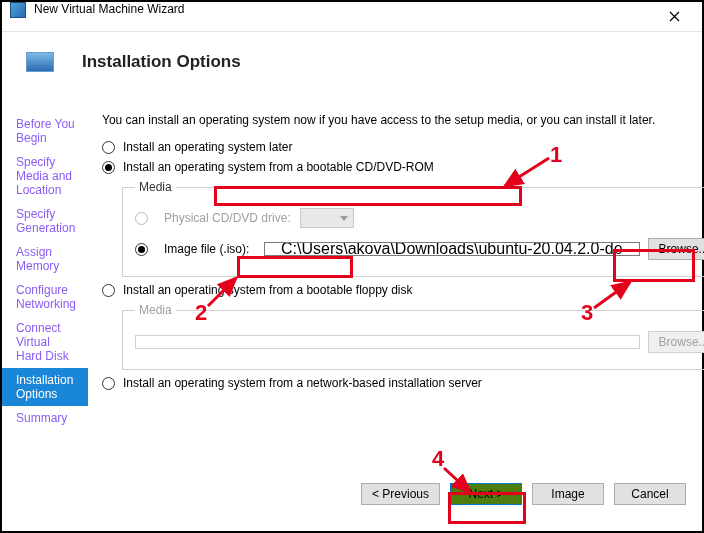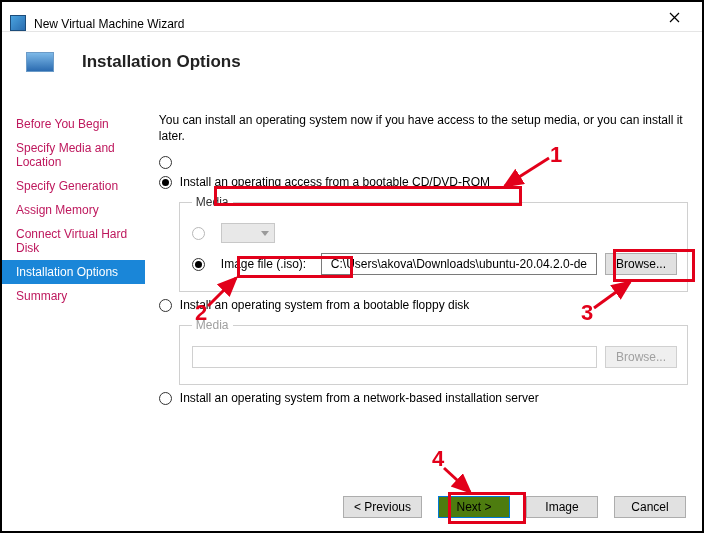--- a/index.html
+++ b/index.html
@@ -13,21 +13,21 @@
   .window {
     width: 704px;
     height: 533px;
     border: 2px solid #000;
     position: relative;
     background: #fff;
   }
   .titlebar {
     height: 30px;
     display: flex;
-    align-items: flex-end;
+    align-items: flex-start;
     padding: 0 8px;
     border-bottom: 1px solid #e5e5e5;
   }
   .titlebar-icon {
     width: 16px; height: 16px;
     background: linear-gradient(135deg,#4aa3df 0%,#2a6db0 100%);
     border: 1px solid #1c4c7a;
     margin-right: 8px;
   }
   .titlebar-text { flex: 1; font-size: 12px; }
@@ -52,21 +52,21 @@
     display:flex;
     position:absolute;
     top: 92px; left: 0; right: 0; bottom: 48px;
   }
   .sidebar {
     width: 196px;
     padding: 18px 0 0 0;
   }
   .side-item {
     padding: 5px 12px 5px 14px;
-    color: #be185d;
+    color: #8b5cf6;
     cursor: pointer;
     font-size: 12px;
   }
   .side-item.active {
     background: #1a86d8;
     color: #fff;
   }
   .content {
     flex:1;
     padding: 18px 14px 0 14px;
@@ -95,38 +95,38 @@
   .combo {
     width:54px; height:20px; border:1px solid #c8c8c8; background:#e8e8e8;
     position:relative;
   }
   .combo::after {
     content:""; position:absolute; right:5px; top:7px;
     border-left:4px solid transparent; border-right:4px solid transparent;
     border-top:5px solid #9a9a9a;
   }
   .textbox {
-    height:22px; border:1px solid #7a7a7a; background:#fff;
-    padding:0 9px; font-size:12px; display:flex; align-items:center;
+    height:14px; border:1px solid #7a7a7a; background:#fff;
+    padding:0 16px; font-size:16px; display:flex; align-items:center;
     overflow:hidden; white-space:nowrap;
   }
   .textbox.disabled { border-color:#d0d0d0; background:#fff; }
   .btn {
     height:22px; min-width:72px; border:1px solid #adadad;
     background:#e1e1e1; font-size:12px;
     display:inline-flex; align-items:center; justify-content:center;
     padding:0 10px; cursor:pointer;
   }
   .btn.disabled { color:#a0a0a0; border-color:#d0d0d0; background:#efefef; }
   .btn.default { border:1px solid #0078d7; background:#4d7c0f; }
   .footer {
     position:absolute; bottom:0; left:0; right:0;
     height:48px;
-    display:flex; align-items:center; justify-content:flex-end;
-    padding:0 16px; gap:16px;
+    display:flex; justify-content:flex-end;
+    padding:0 16px; gap:10px;
   }
   
   .ann { position:absolute; border:3px solid #e2001a; pointer-events:none; }
   .ann-label {
     position:absolute; color:#e2001a; font-weight:700; font-size:22px;
     pointer-events:none; font-family:Arial,sans-serif;
   }
   svg.arrow { position:absolute; pointer-events:none; }
 </style>
 </head>
@@ -148,41 +148,44 @@
     <div class="header-icon"></div>
     <div class="header-title">Installation Options</div>
   </div>
 
   <div class="body">
     <div class="sidebar">
       <div class="side-item">Before You Begin</div>
       <div class="side-item">Specify Media and Location</div>
       <div class="side-item">Specify Generation</div>
       <div class="side-item">Assign Memory</div>
+      <div class="side-item">Configure Networking</div>
       <div class="side-item">Connect Virtual Hard Disk</div>
       <div class="side-item active">Installation Options</div>
       <div class="side-item">Summary</div>
     </div>
 
     <div class="content">
       <div class="intro">You can install an operating system now if you have access to the setup media, or you can install it later.</div>
 
       <div class="opt-row">
         <span class="radio"></span>
+        <span>Install an operating system later</span>
       </div>
 
       <div class="opt-row">
         <span class="radio checked"></span>
-        <span>Install an operating access from a bootable CD/DVD-ROM</span>
+        <span>Install an operating system from a bootable CD/DVD-ROM</span>
       </div>
 
       <fieldset class="media">
         <legend>Media</legend>
         <div class="media-row">
           <span class="radio disabled"></span>
+          <span class="disabled-text" style="width:128px">Physical CD/DVD drive:</span>
           <span class="combo"></span>
         </div>
         <div class="media-row" style="margin-top:10px">
           <span class="radio checked"></span>
           <span style="width:92px">Image file (.iso):</span>
           <span class="textbox" style="flex:1">C:\Users\akova\Downloads\ubuntu-20.04.2.0-de</span>
           <span class="btn">Browse...</span>
         </div>
       </fieldset>
 

